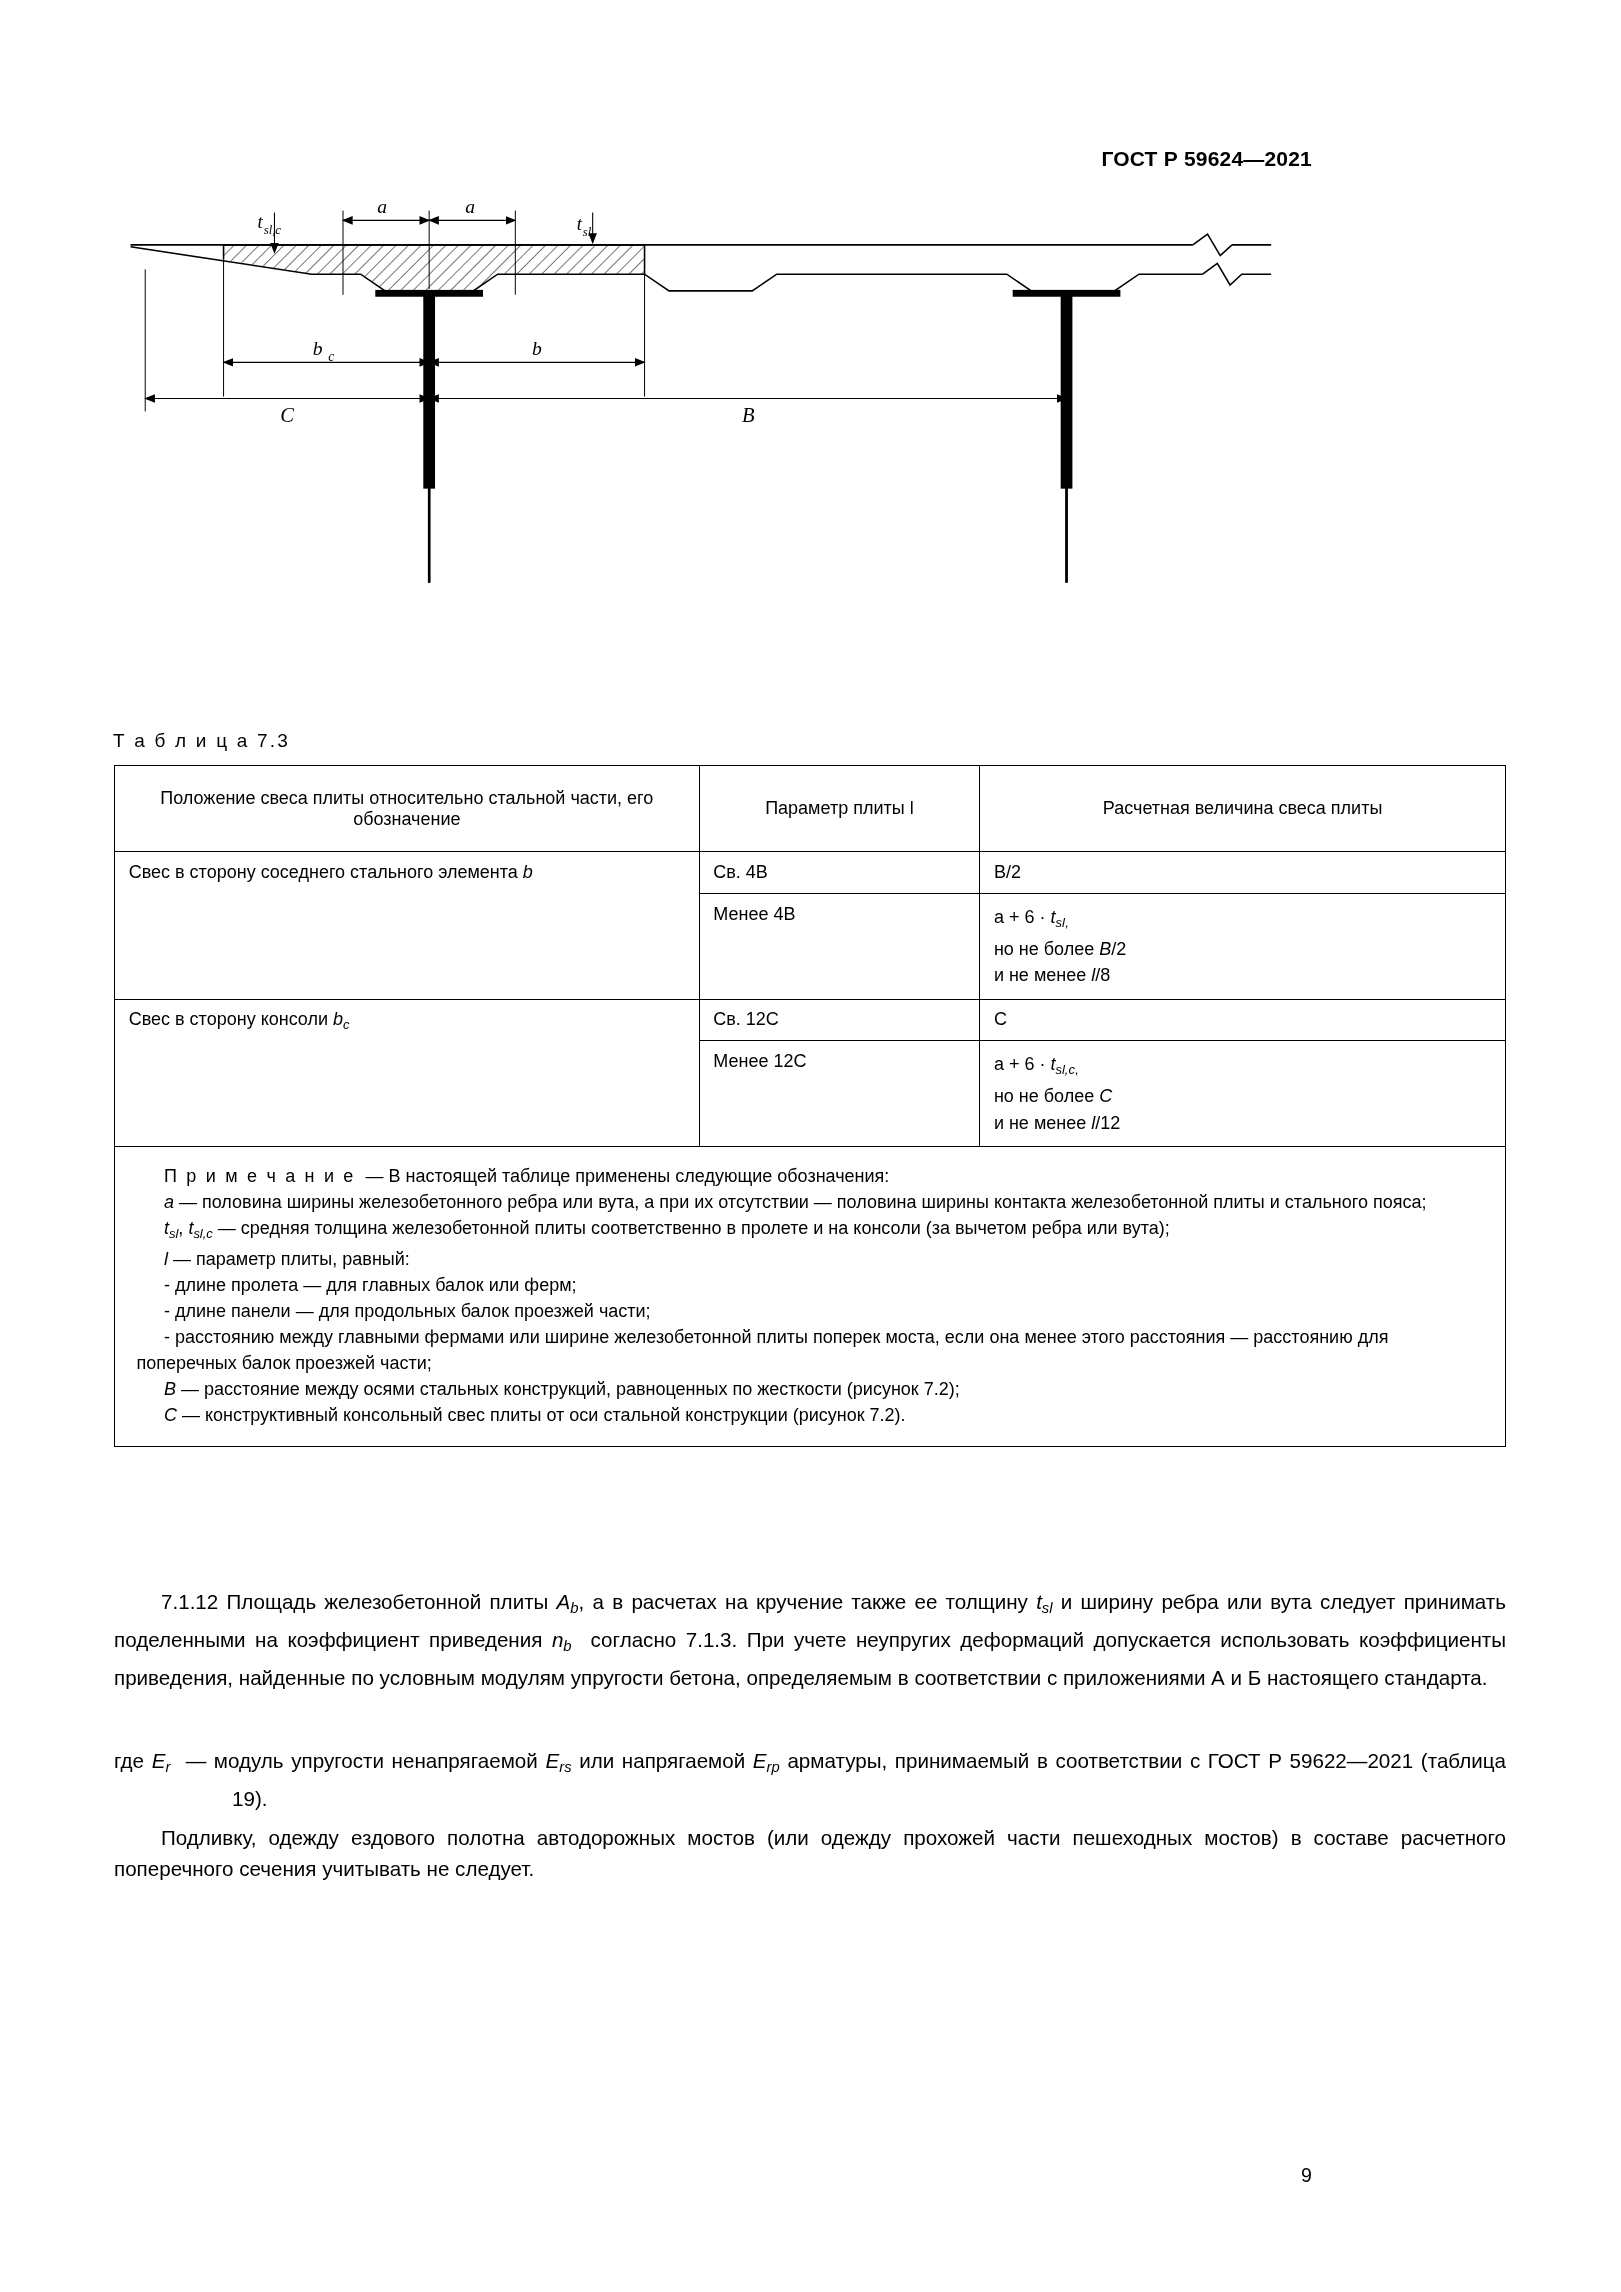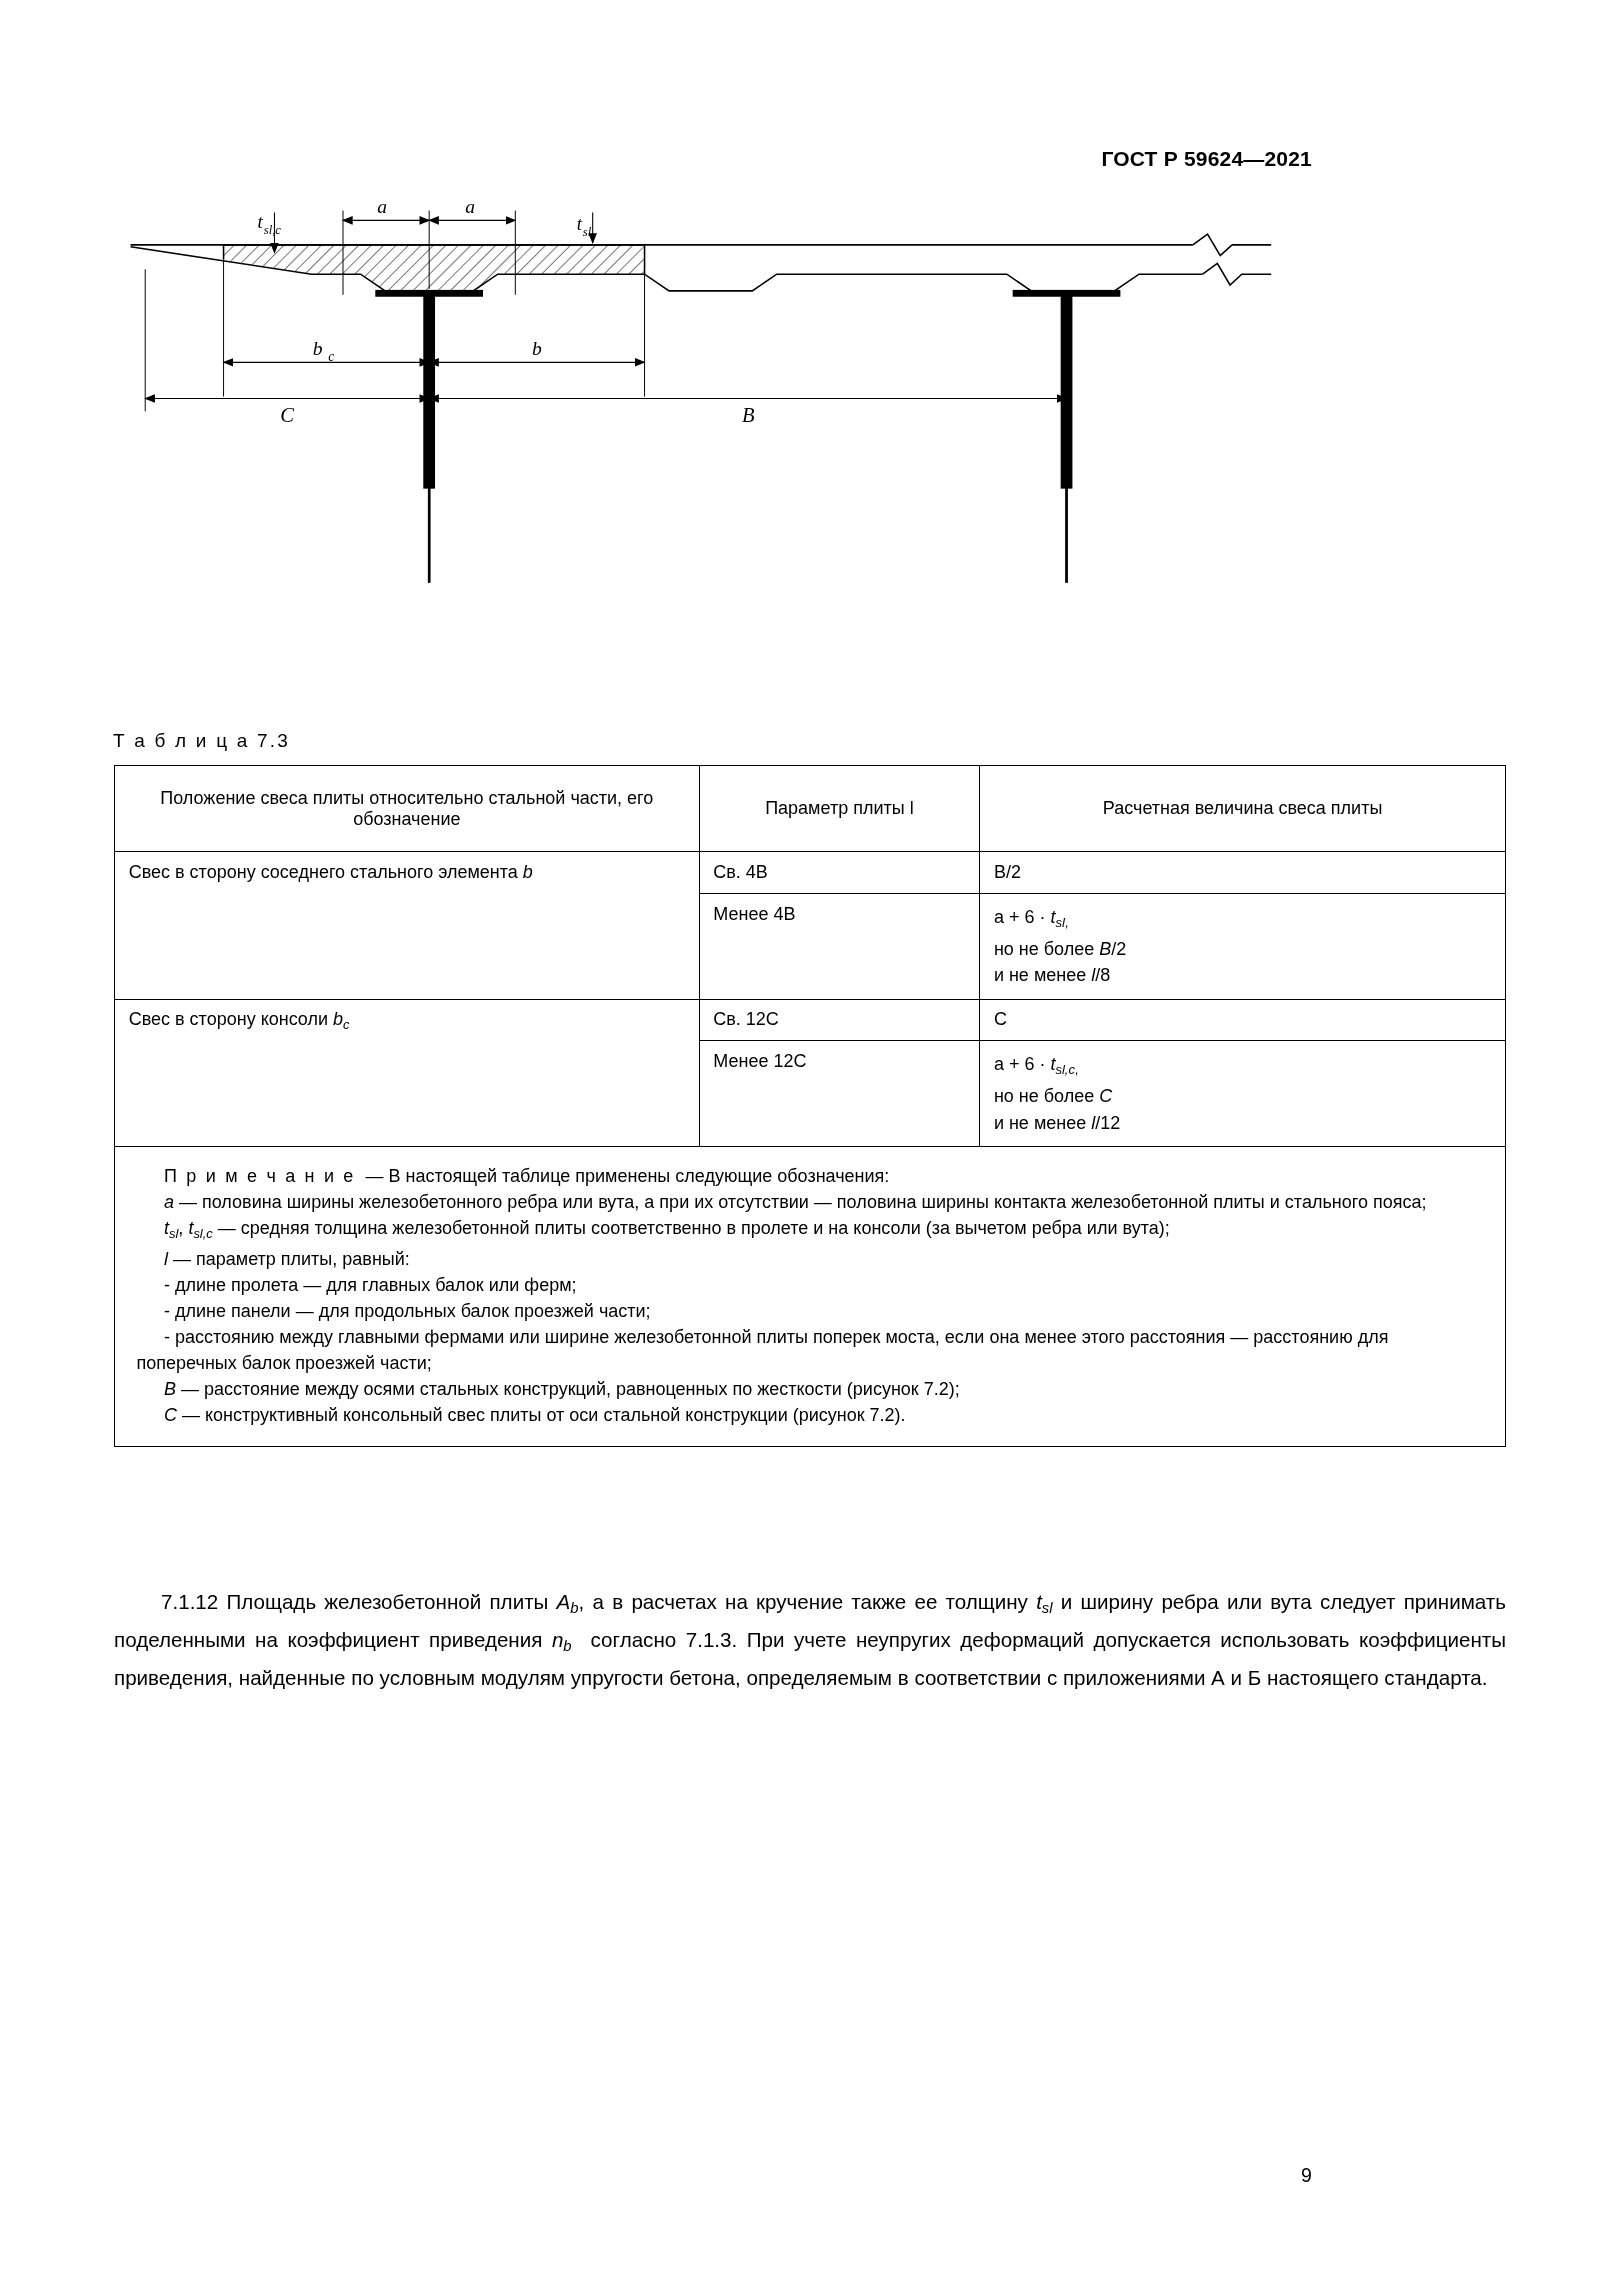--- a/index.html
+++ b/index.html
@@ -277,18 +277,20 @@
         </td>
       </tr>
     </tbody>
   </table>
 
   <div class="body-text" style="top:1586px;">
     <p class="p-indent">7.1.12 Площадь железобетонной плиты <i>A</i><sub><i>b</i></sub>, а в расчетах на кручение также ее толщину <i>t</i><sub><i>sl</i></sub> и ширину ребра или вута следует принимать поделенными на коэффициент приведения <i>n</i><sub><i>b</i></sub>&nbsp; согласно 7.1.3. При учете неупругих деформаций допускается использовать коэффициенты приведения, найденные по условным модулям упругости бетона, определяемым в соответствии с приложениями А и Б настоящего стандарта.</p>
   </div>
 
   <div class="body-text" style="top:1745px;">
+    <span class="where-row where-hang">где <i>E</i><sub><i>r</i></sub>&nbsp; — модуль упругости ненапрягаемой <i>E</i><sub><i>rs</i></sub> или напрягаемой <i>E</i><sub><i>rp</i></sub> арматуры, принимаемый в соответствии с ГОСТ Р 59622—2021 (таблица 19).</span>
+    <p class="p-indent" style="margin-top:7.8px;">Подливку, одежду ездового полотна автодорожных мостов (или одежду прохожей части пешеходных мостов) в составе расчетного поперечного сечения учитывать не следует.</p>
   </div>
 
   <div class="page-num">9</div>
 
 </div>
 
 
 </body></html>

